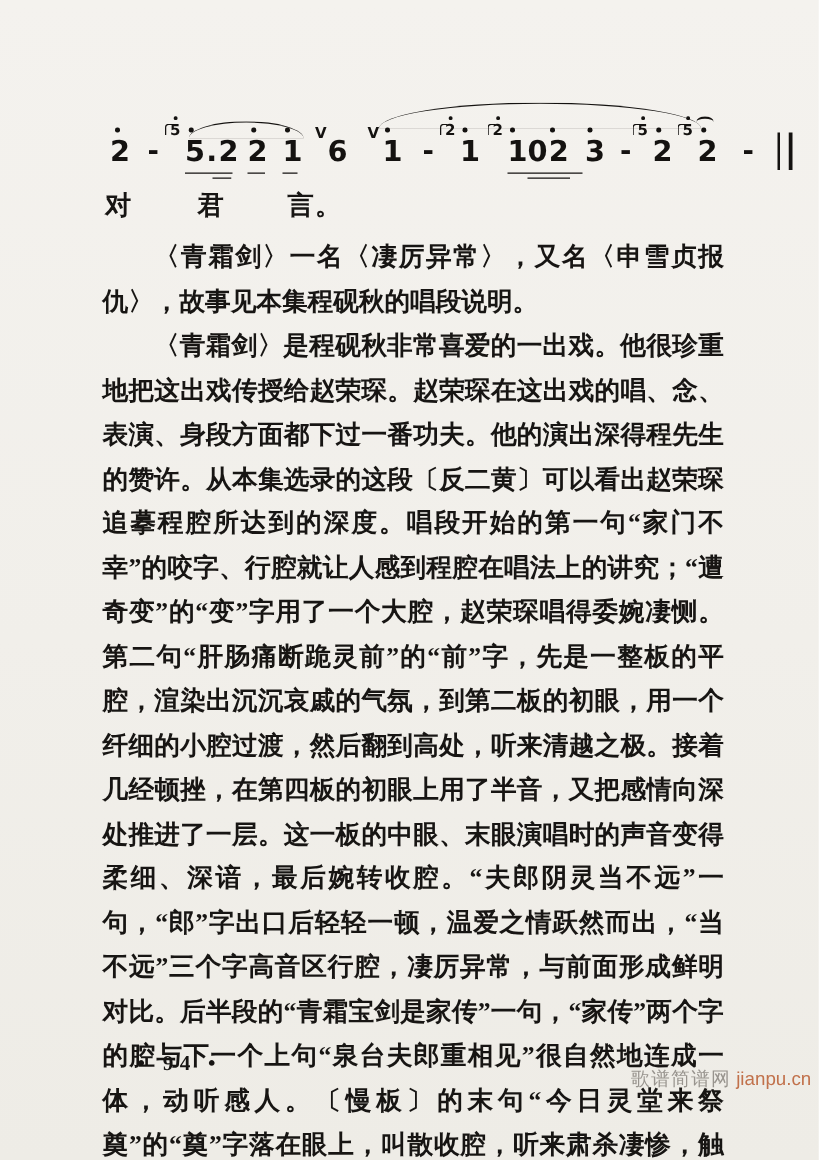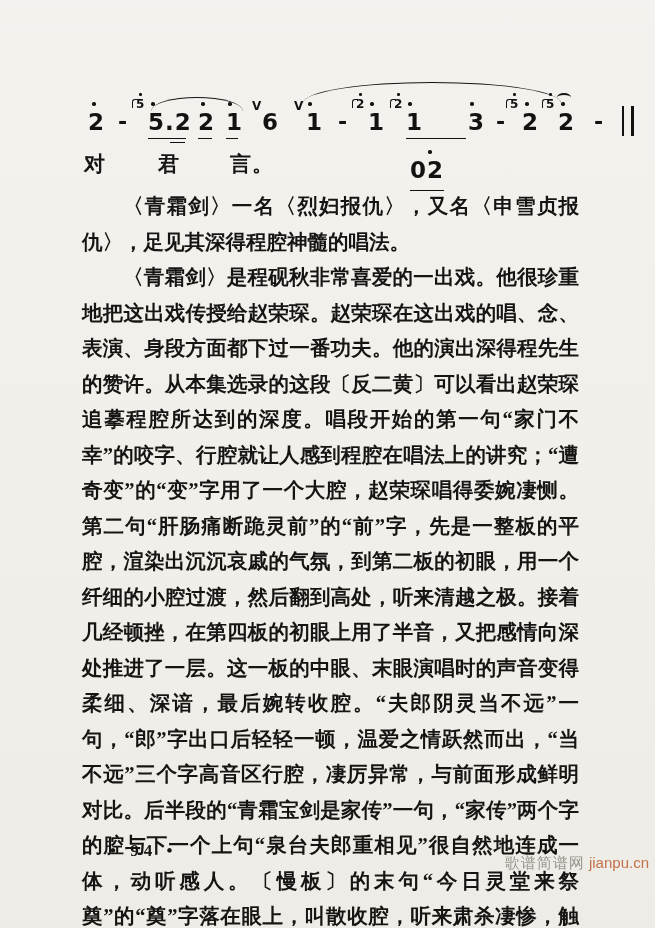--- a/index.html
+++ b/index.html
@@ -86,21 +86,21 @@
           <div class="main">1</div>
           <div class="odot" style="left: 2px;"></div>
           <div class="grace">2<div class="gdot"></div><div class="ghook"></div></div>
         </div>
         <div class="tok" style="left: 406px;">
           <div class="main">1</div>
           <div class="odot" style="left: 2px;"></div>
           <div class="grace">2<div class="gdot"></div><div class="ghook"></div></div>
           <div class="uline" style="left: 0px; width: 60px; top: 30px;"></div>
         </div>
-        <div class="tok" style="left: 410px; margin-top: 48px;">
+        <div class="tok" style="left: 422px;">
           <div class="main">02</div>
           <div class="odot" style="left: 18px;"></div>
           <div class="uline" style="left: 0px; width: 34px; top: 34px;"></div>
         </div>
         <div class="tok" style="left: 468px;">
           <div class="main">3</div>
           <div class="odot" style="left: 2px;"></div>
         </div>
         <div class="tok dash" style="left: 496px;">
           <div class="main">-</div>
@@ -126,21 +126,21 @@
         <div class="breath" style="left: 294px; top: 99px;">V</div>
       </div>
     <div>
         <div class="lyric" style="left: 84px;">对</div>
         <div class="lyric" style="left: 158px;">君</div>
         <div class="lyric" style="left: 230px;">言。</div>
       </div>
   </div>
 
   <div class="bodytext">
-    <p>〈青霜剑〉一名〈烈妇报仇〉，又名〈申雪贞报仇〉，足见其深得程腔神髓的唱法。</p>
+    <p>〈青霜剑〉一名〈凄厉异常〉，又名〈申雪贞报仇〉，故事见本集程砚秋的唱段说明。</p>
     <p>〈青霜剑〉是程砚秋非常喜爱的一出戏。他很珍重地把这出戏传授给赵荣琛。赵荣琛在这出戏的唱、念、表演、身段方面都下过一番功夫。他的演出深得程先生的赞许。从本集选录的这段〔反二黄〕可以看出赵荣琛追摹程腔所达到的深度。唱段开始的第一句“家门不幸”的咬字、行腔就让人感到程腔在唱法上的讲究；“遭奇变”的“变”字用了一个大腔，赵荣琛唱得委婉凄恻。第二句“肝肠痛断跪灵前”的“前”字，先是一整板的平腔，渲染出沉沉哀戚的气氛，到第二板的初眼，用一个纤细的小腔过渡，然后翻到高处，听来清越之极。接着几经顿挫，在第四板的初眼上用了半音，又把感情向深处推进了一层。这一板的中眼、末眼演唱时的声音变得柔细、深谙，最后婉转收腔。“夫郎阴灵当不远”一句，“郎”字出口后轻轻一顿，温爱之情跃然而出，“当不远”三个字高音区行腔，凄厉异常，与前面形成鲜明对比。后半段的“青霜宝剑是家传”一句，“家传”两个字的腔与下一个上句“泉台夫郎重相见”很自然地连成一体，动听感人。〔慢板〕的末句“今日灵堂来祭奠”的“奠”字落在眼上，叫散收腔，听来肃杀凄惨，触人心弦，真正做到了腔随情转，足见其深得程腔神髓的唱法。</p>
   </div>
 
   <div class="pagenum">• 94 •</div>
 
   <div class="watermark">
     <span class="wm-name" style="color: rgb(152, 148, 142);">歌谱简谱网</span>
     <span> </span>
     <span class="wm-url" style="color: rgb(193, 113, 75);">jianpu.cn</span>
   </div>

